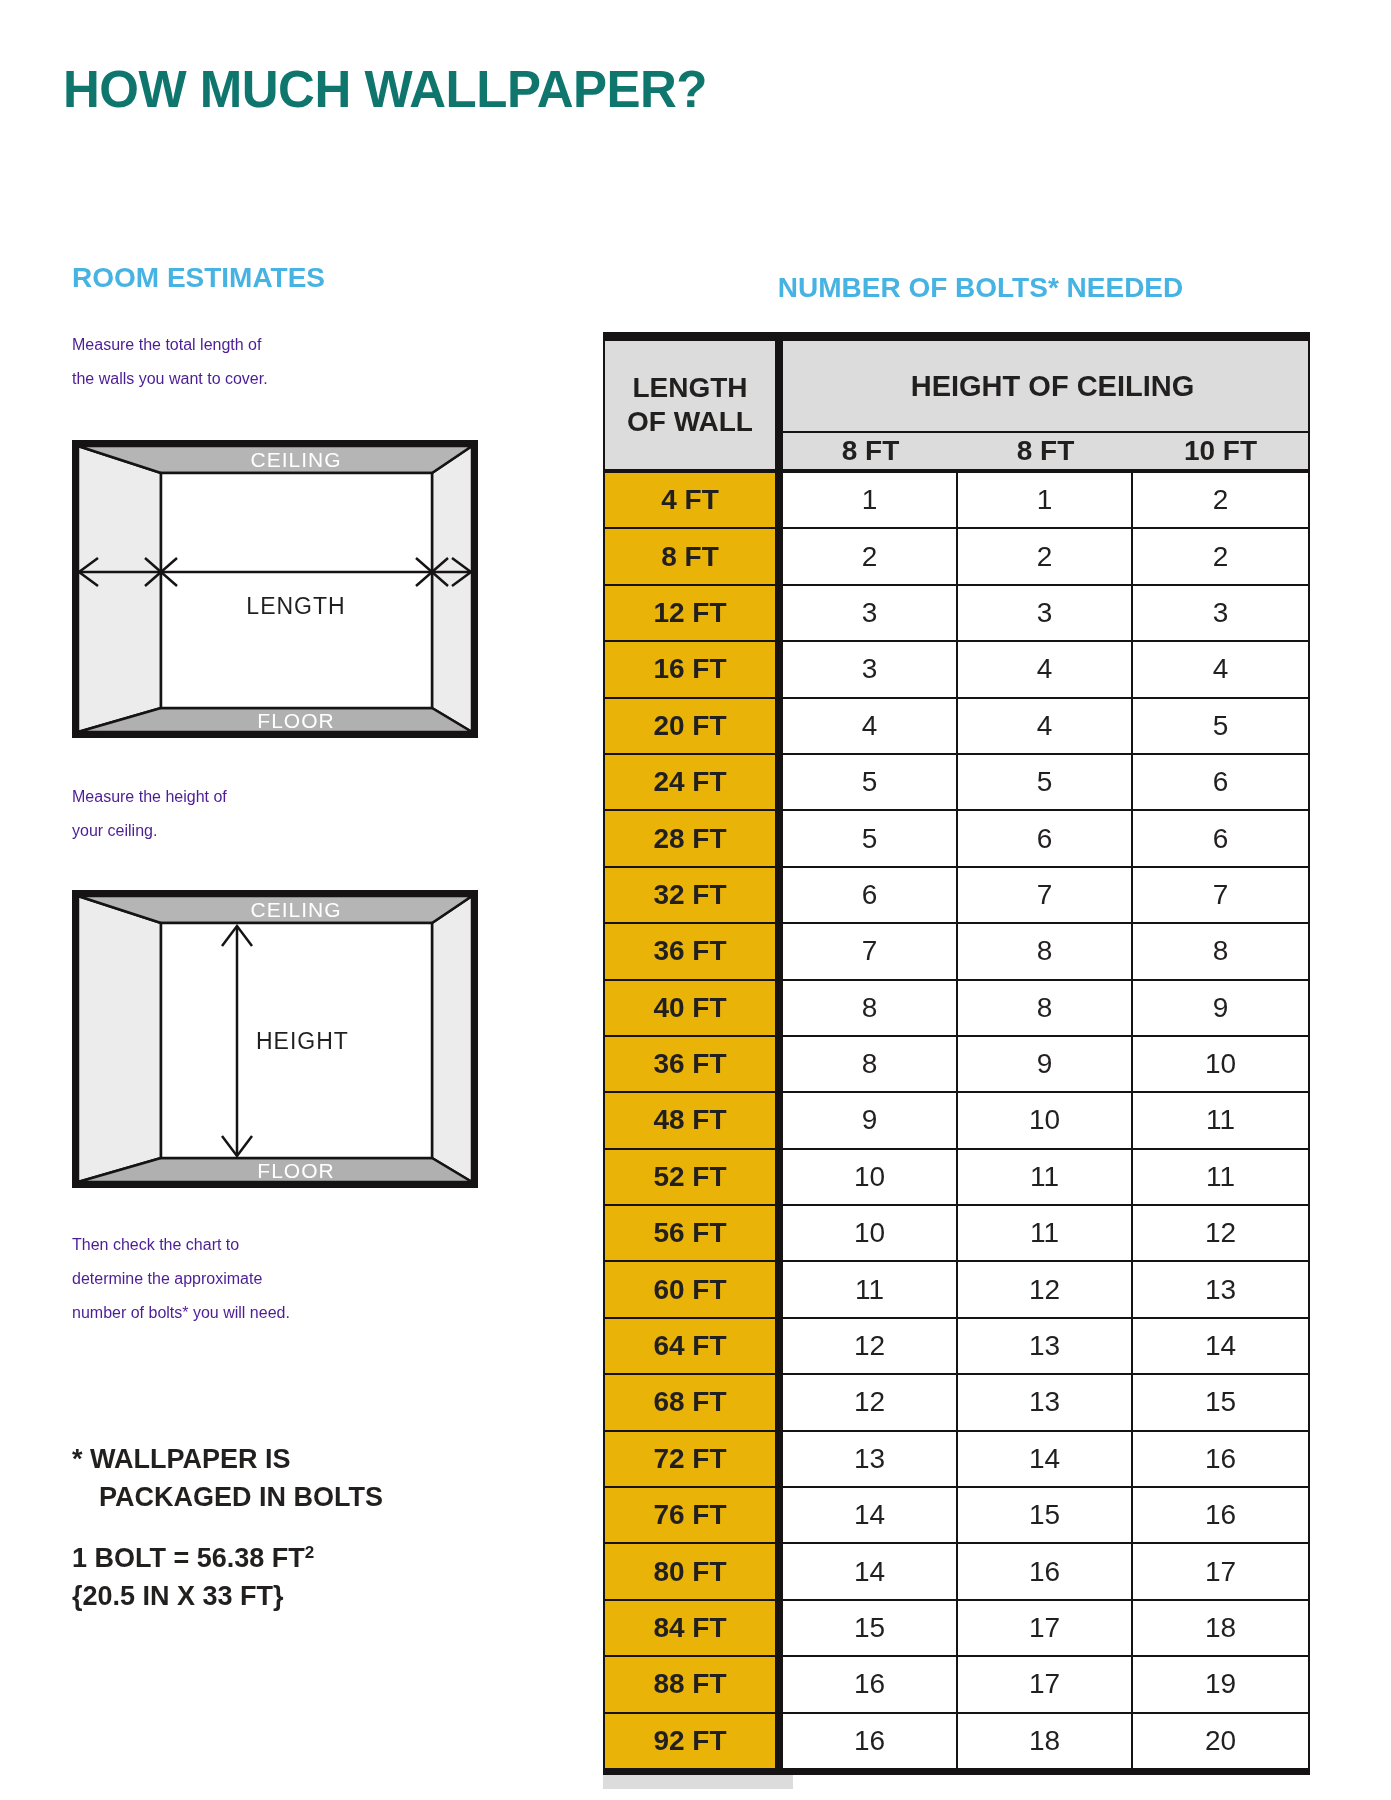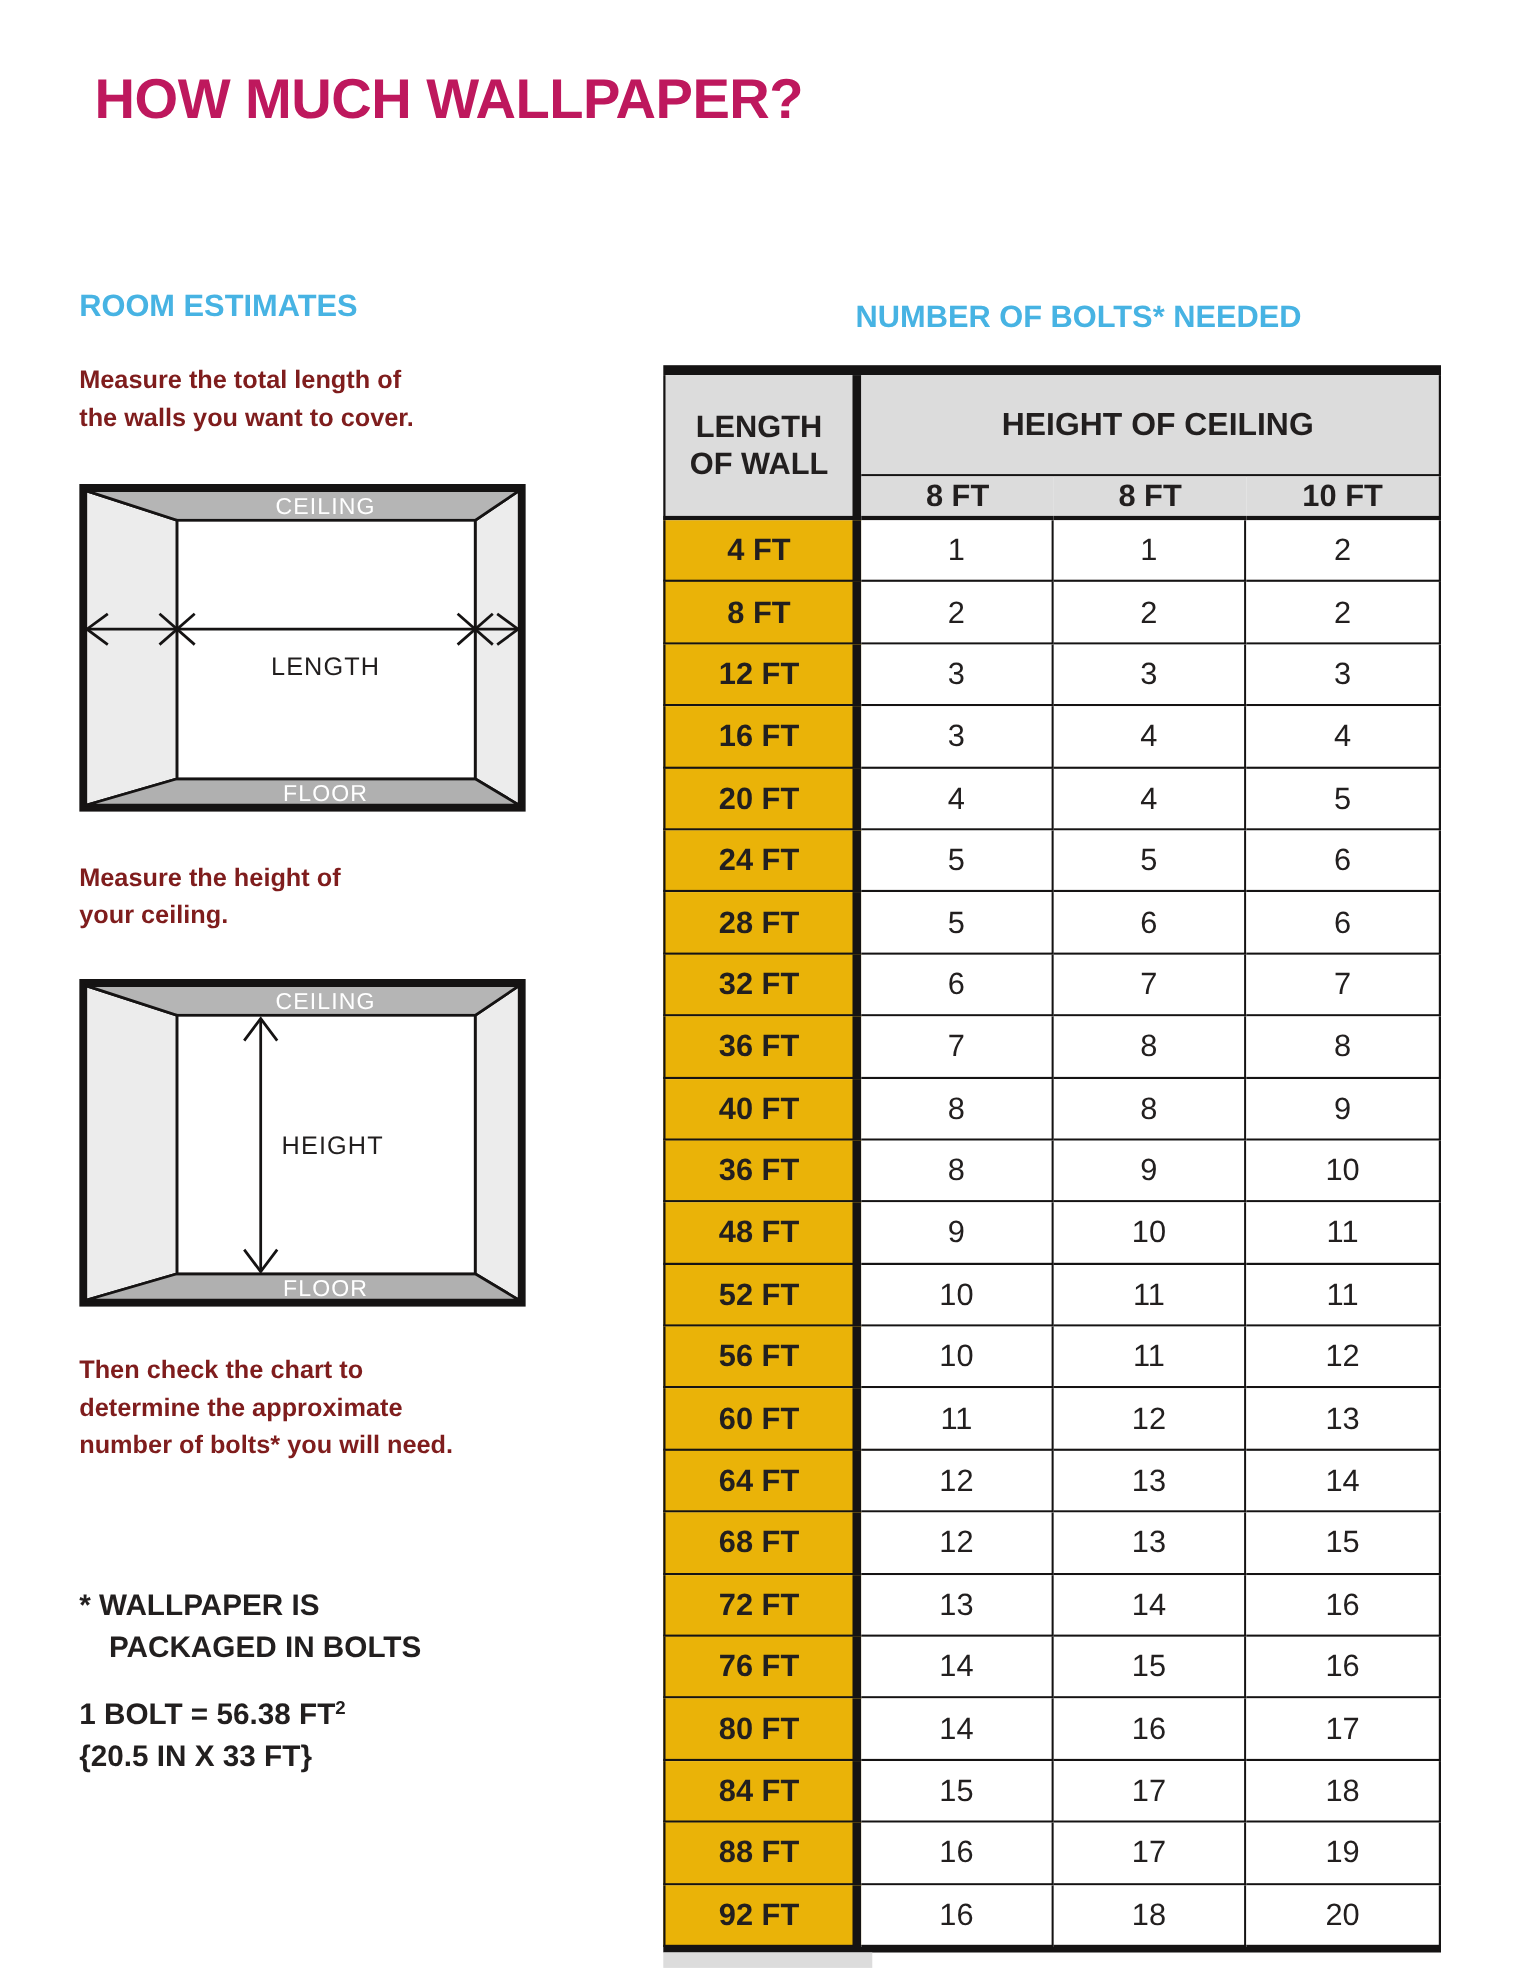--- a/index.html
+++ b/index.html
@@ -7,33 +7,33 @@
   body {
     width: 1391px; height: 1800px;
     font-family: "Liberation Sans", sans-serif;
     color: #221f1f;
     position: relative;
     overflow: hidden;
   }
   .page { position: relative; width: 1391px; height: 1800px; }
 
   .page-title {
-    position: absolute; left: 86px; top: 60px;
-    font-size: 51px; font-weight: bold; color: #be185d;
+    position: absolute; left: 63px; top: 60px;
+    font-size: 51px; font-weight: bold; color: #0f766e;
     letter-spacing: -0.5px; white-space: nowrap;
   }
   .sec-head {
     font-size: 28px; font-weight: bold; color: #47b3e3;
     white-space: nowrap;
   }
   #room-estimates-heading { position: absolute; left: 72px; top: 262px; }
 
   .body-text {
-    font-size: 23px; line-height: 34px;
-    white-space: pre-line; color: #7f1d1d; font-weight: bold;
+    font-size: 16px; line-height: 34px;
+    white-space: pre-line; color: #4c1d95;
   }
   #step1 { position: absolute; left: 72px; top: 328px; }
   #step2 { position: absolute; left: 72px; top: 780px; }
   #step3 { position: absolute; left: 72px; top: 1228px; }
 
   #diagram-length { position: absolute; left: 72px; top: 440px; }
   #diagram-height { position: absolute; left: 72px; top: 890px; }
   svg text { font-family: "Liberation Sans", sans-serif; }
 
   .footnote {

